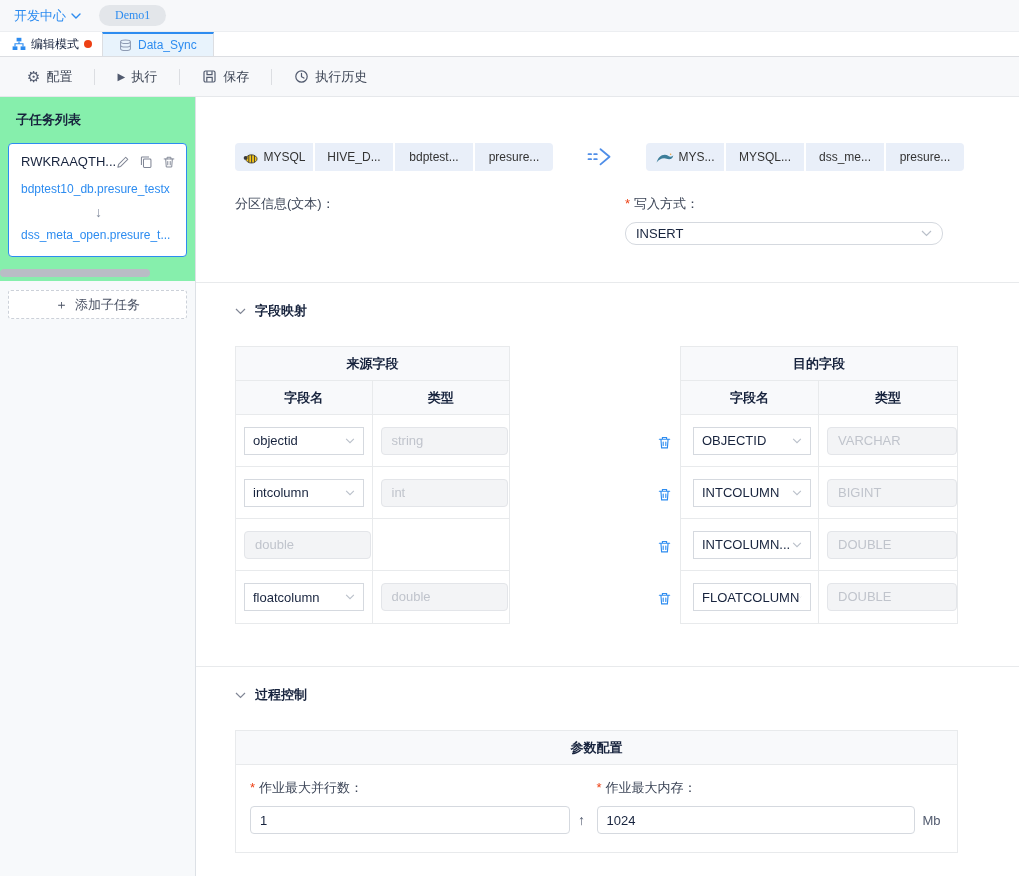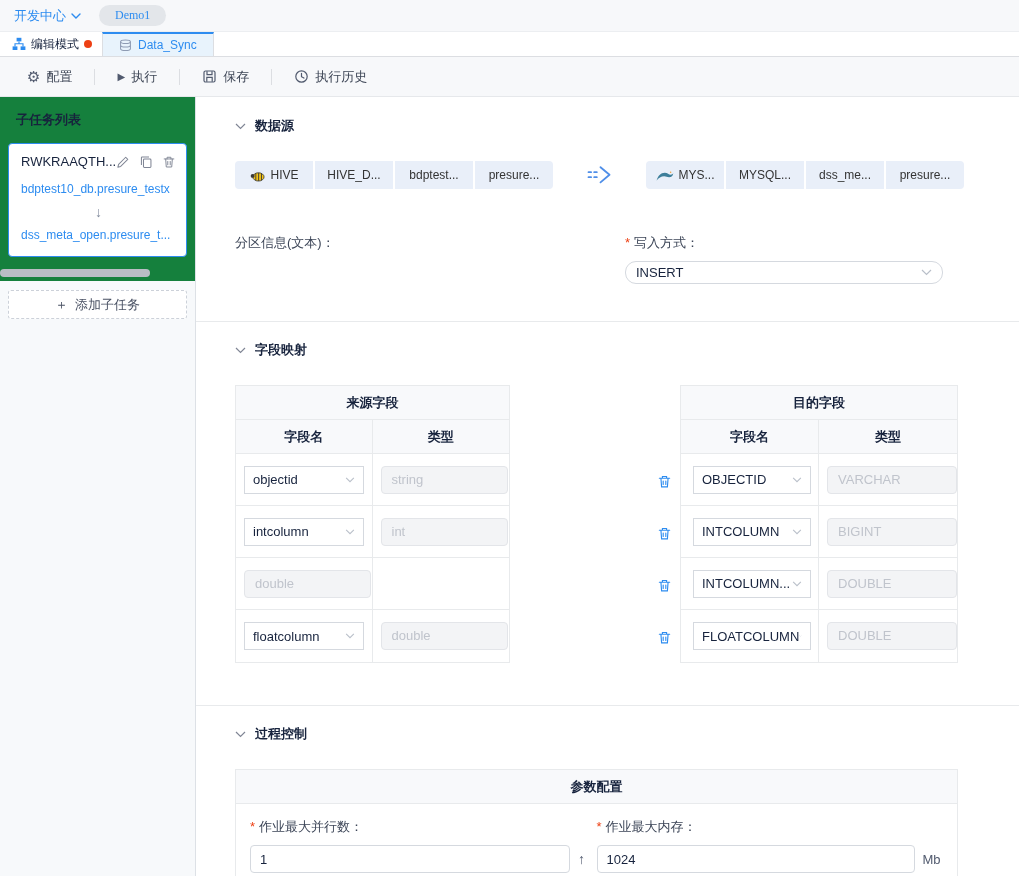--- a/index.html
+++ b/index.html
@@ -24,21 +24,21 @@
 
   
   .toolbar { height:40px; background:#f7f8fa; border-bottom:1px solid #e6e8eb; display:flex; align-items:center; padding-left:25px; }
   .tool-item { display:flex; align-items:center; gap:6px; color:#3f4757; cursor:pointer; padding:0 2px; }
   .tool-sep { width:1px; height:16px; background:#dcdee2; margin:0 20px; }
   .glyph-icon { color:#515a6e; }
 
   
   .page-body { display:flex; height:779px; }
   .sidebar { width:196px; background:#f7f9fb; border-right:1px solid #dde1e6; flex:none; }
-  .list-panel { background:#15803d; padding:14px 0 4px 0; }
+  .list-panel { background:#86efac; padding:14px 0 4px 0; }
   .sidebar-title { font-weight:bold; padding:0 0 0 16px; }
   .task-card { margin:14px 8px 0 8px; background:#fff; border:1px solid #2d8cf0; border-radius:4px; padding:10px 10px 14px 12px; cursor:pointer; }
   .tc-head { display:flex; align-items:center; }
   .tc-name { flex:1; color:#17233d; font-size:13px; white-space:nowrap; overflow:hidden; }
   .tc-icons { display:flex; gap:9px; color:#808695; }
   .tc-icons svg { cursor:pointer; }
   .tc-line { margin-top:13px; color:#2d8cf0; font-size:12px; white-space:nowrap; }
   .tc-arrow { text-align:center; color:#838c9e; font-size:14px; margin-top:8px; }
   .hscrollbar { width:150px; height:8px; border-radius:4px; background:#b9bdc5; margin-top:12px; cursor:pointer; }
   .add-btn { margin:9px 8px 0 8px; height:29px; background:#fff; border:1px dashed #ccd1d9; border-radius:3px; display:flex; align-items:center; justify-content:center; gap:7px; color:#4a5264; cursor:pointer; }
@@ -50,21 +50,21 @@
   .divider { height:1px; background:#e8eaec; margin-left:-39px; }
 
   
   .tags-row { display:flex; align-items:center; margin-top:26px; }
   .tag-group { display:flex; gap:2px; }
   .tag-seg { width:78px; height:28px; background:#e9eff9; display:flex; align-items:center; justify-content:center; gap:4px; font-size:12px; color:#333; overflow:hidden; white-space:nowrap; }
   .tag-group .tag-seg:first-child { border-radius:4px 0 0 4px; }
   .tag-group .tag-seg:last-child { border-radius:0 4px 4px 0; }
   .flow-arrow { margin:0 32px 0 34px; }
 
-  .ds-form { display:flex; margin-top:45px; }
+  .ds-form { display:flex; margin-top:24px; }
   .ds-col-left { width:390px; }
   .ds-col-right { width:325px; }
   .form-label { color:#3c4557; }
   .req { color:#ed4014; margin-right:4px; }
   .select-box { margin-top:9px; height:23px; border:1px solid #d5d9df; border-radius:11px; background:#fff; display:flex; align-items:center; justify-content:space-between; padding:0 10px; color:#17233d; cursor:pointer; }
   .select-box .sel-chev { color:#b9bfc9; }
   .ds-col-right .select-box { width:318px; }
 
   
   .map-wrap { display:flex; margin-top:26px; }
@@ -187,38 +187,32 @@
       <div class="hscrollbar"></div>
     </div>
     <div class="add-btn">
       <span>＋</span>
       <span>添加子任务</span>
     </div>
   </div>
 
   <div class="main">
 
-    <div class="sec-head">
-      <svg class="chev" width="11" height="7" viewBox="0 0 11 7">
-          <path d="M1 1l4.5 4.5L10 1" fill="none" stroke="#808695" stroke-width="1.2"></path>
-        </svg>
-      <span class="sec-title">数据源</span>
-    </div>
 
     <div class="tags-row">
       <div class="tag-group">
         <span class="tag-seg">
           <svg width="17" height="15" viewBox="0 0 18 16">
             <ellipse cx="8" cy="4" rx="3.2" ry="2" fill="#e3ebf5"></ellipse>
             <ellipse cx="13" cy="4.4" rx="3.2" ry="2" fill="#e3ebf5"></ellipse>
             <ellipse cx="10" cy="9.5" rx="6" ry="4.4" fill="#f5c518" stroke="#3a3a3a" stroke-width="0.9"></ellipse>
             <path d="M7.2 5.8v7.4M10.2 5.2v8.6M13.2 5.8v7.4" stroke="#3a3a3a" stroke-width="1"></path>
             <circle cx="3.8" cy="8.4" r="2.1" fill="#3a3a3a"></circle>
           </svg>
-          <span>HIVE</span>
+          <span>MYSQL</span>
         </span>
         <span class="tag-seg">HIVE_D...</span>
         <span class="tag-seg">bdptest...</span>
         <span class="tag-seg">presure...</span>
       </div>
 
       <svg class="flow-arrow" width="27" height="22" viewBox="0 0 27 22">
         <g stroke="#4f8ee8" stroke-width="1.8" fill="none" stroke-linecap="round" stroke-linejoin="round">
           <path d="M1.5 8.2h2.6M7.2 8.2h2.6"></path>
           <path d="M1.5 13.2h2.6M7.2 13.2h2.6"></path>

